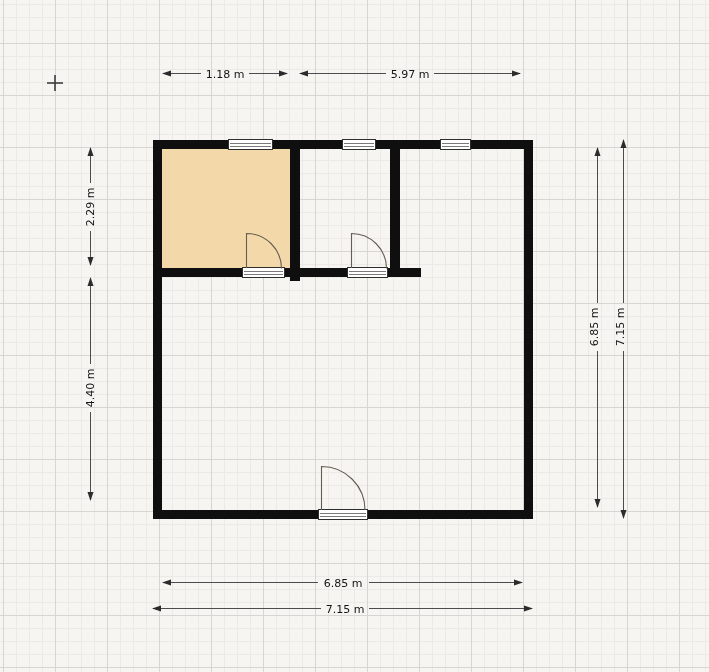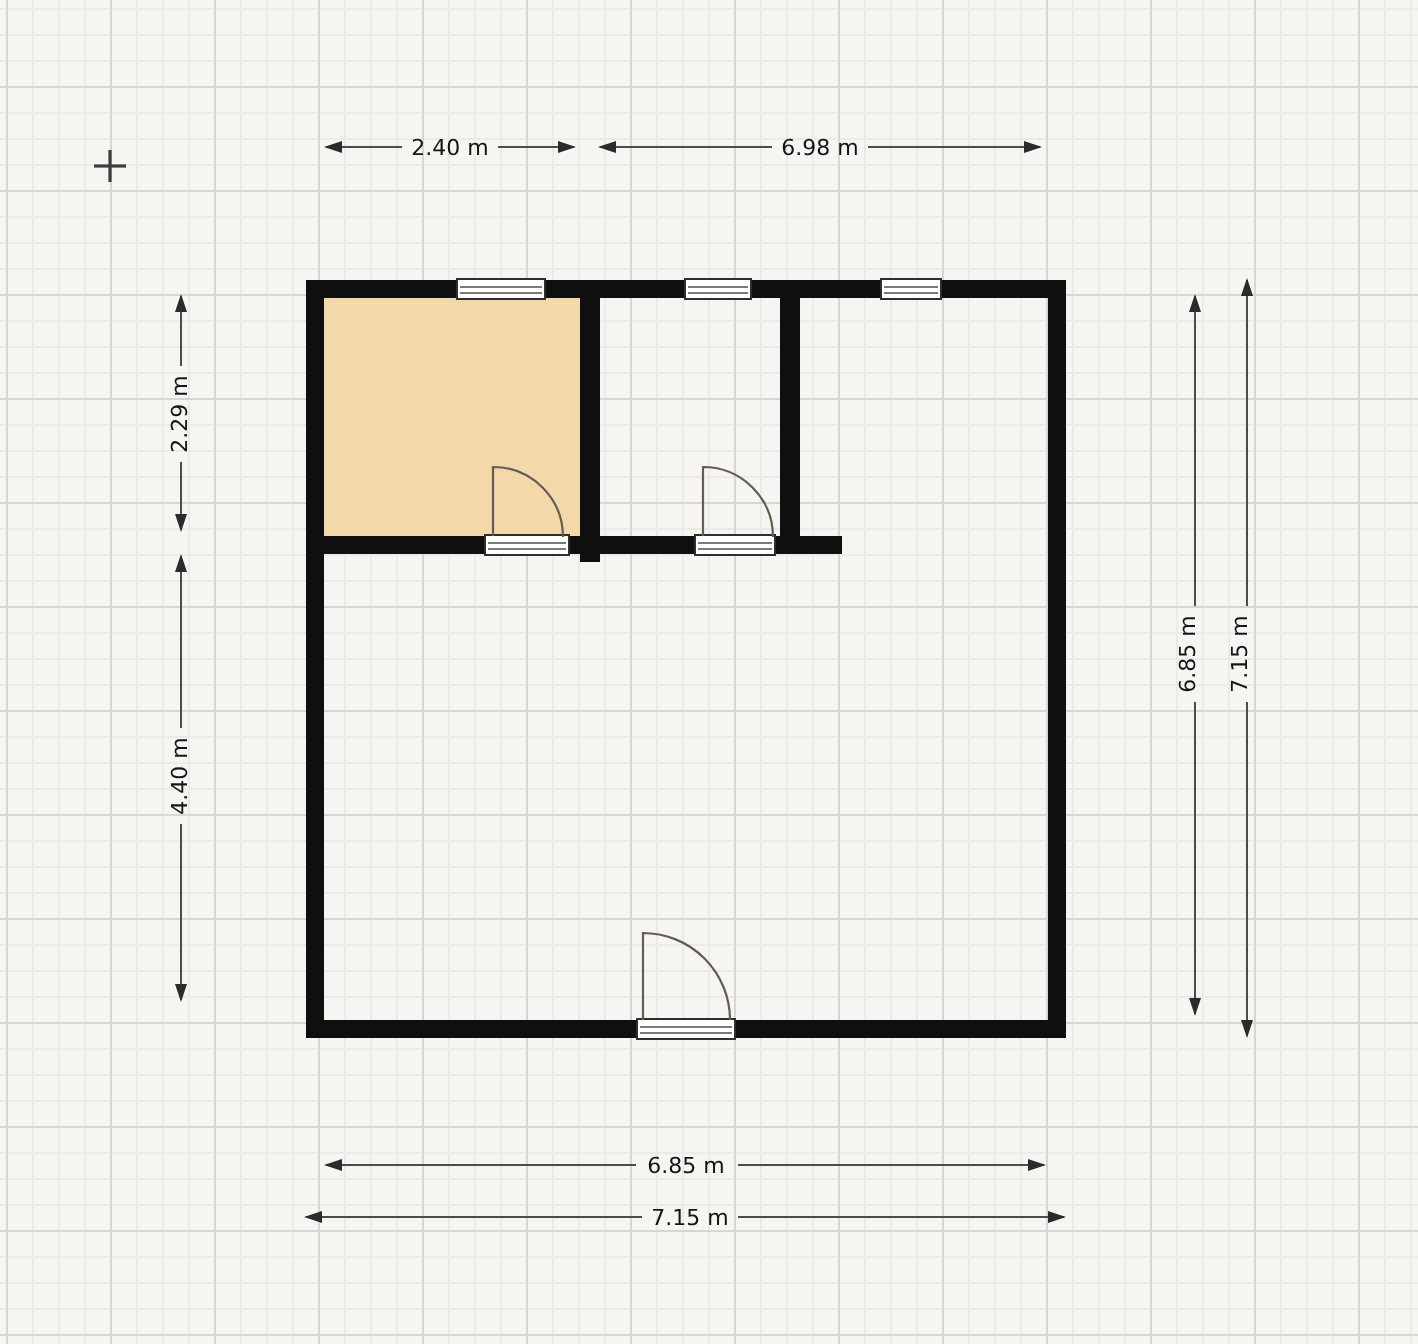--- a/index.html
+++ b/index.html
@@ -114,22 +114,22 @@
       <line x1="623.5" y1="351" x2="623.5" y2="518" marker-end="url(#arr)"></line>
 
       <line x1="163" y1="582.5" x2="318" y2="582.5" marker-start="url(#arr)"></line>
       <line x1="369" y1="582.5" x2="522" y2="582.5" marker-end="url(#arr)"></line>
 
       <line x1="153" y1="608.5" x2="321" y2="608.5" marker-start="url(#arr)"></line>
       <line x1="369" y1="608.5" x2="532" y2="608.5" marker-end="url(#arr)"></line>
     </g>
   </svg>
 
-  <span class="dim-label" style="left:225px;top:74px;">2.40 m</span>
-  <span class="dim-label" style="left:410px;top:74px;">6.98 m</span>
+  <span class="dim-label" style="left:225px;top:74px;">1.18 m</span>
+  <span class="dim-label" style="left:410px;top:74px;">5.97 m</span>
 
   <span class="dim-label vert" style="left:90px;top:207px;">2.29 m</span>
   <span class="dim-label vert" style="left:90px;top:388px;">4.40 m</span>
 
   <span class="dim-label vert" style="left:594px;top:327px;">6.85 m</span>
   <span class="dim-label vert" style="left:620px;top:327px;">7.15 m</span>
 
   <span class="dim-label" style="left:343px;top:583px;">6.85 m</span>
   <span class="dim-label" style="left:345px;top:609px;">7.15 m</span>
 

